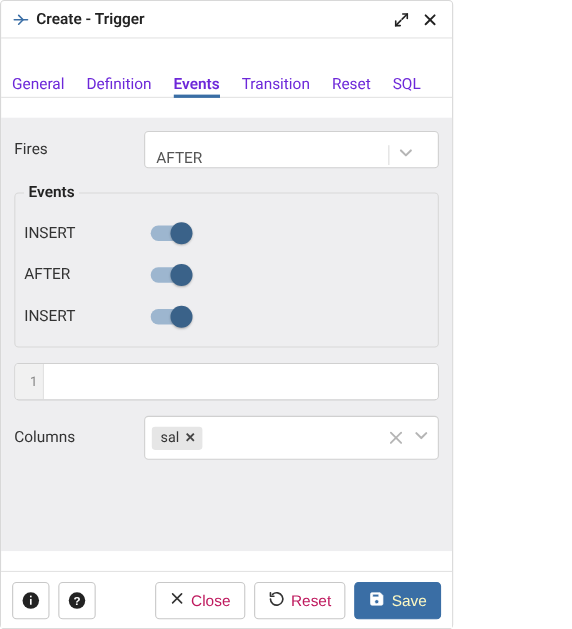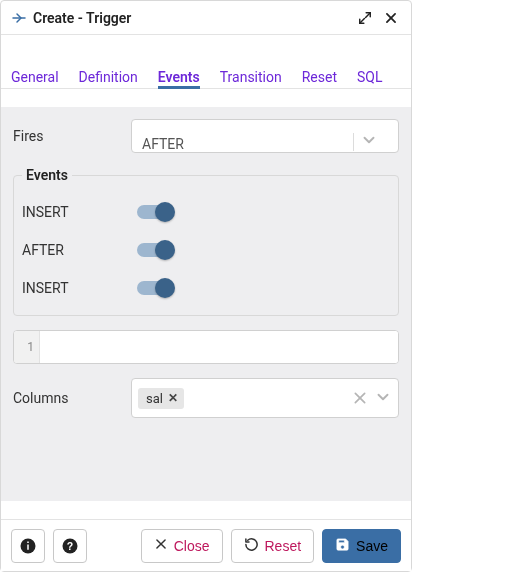--- a/index.html
+++ b/index.html
@@ -240,21 +240,21 @@
     border-radius: 4px;
     background: #fff;
     padding: 0 12px;
     display: flex; align-items: center; gap: 6px;
     font-size: 14px;
     color: #be185d;
     cursor: pointer;
   }
   .btn.primary {
     background: #3a6ea5;
-    color: #000000;
+    color: #fef9c3;
     border-color: #3a6ea5;
   }
   .btn.primary svg { stroke: #fff; fill: #fff; }
   svg.chev { width: 18px; height: 18px; }
 </style>
 </head>
 <body>
 
 <div class="dialog">
 

